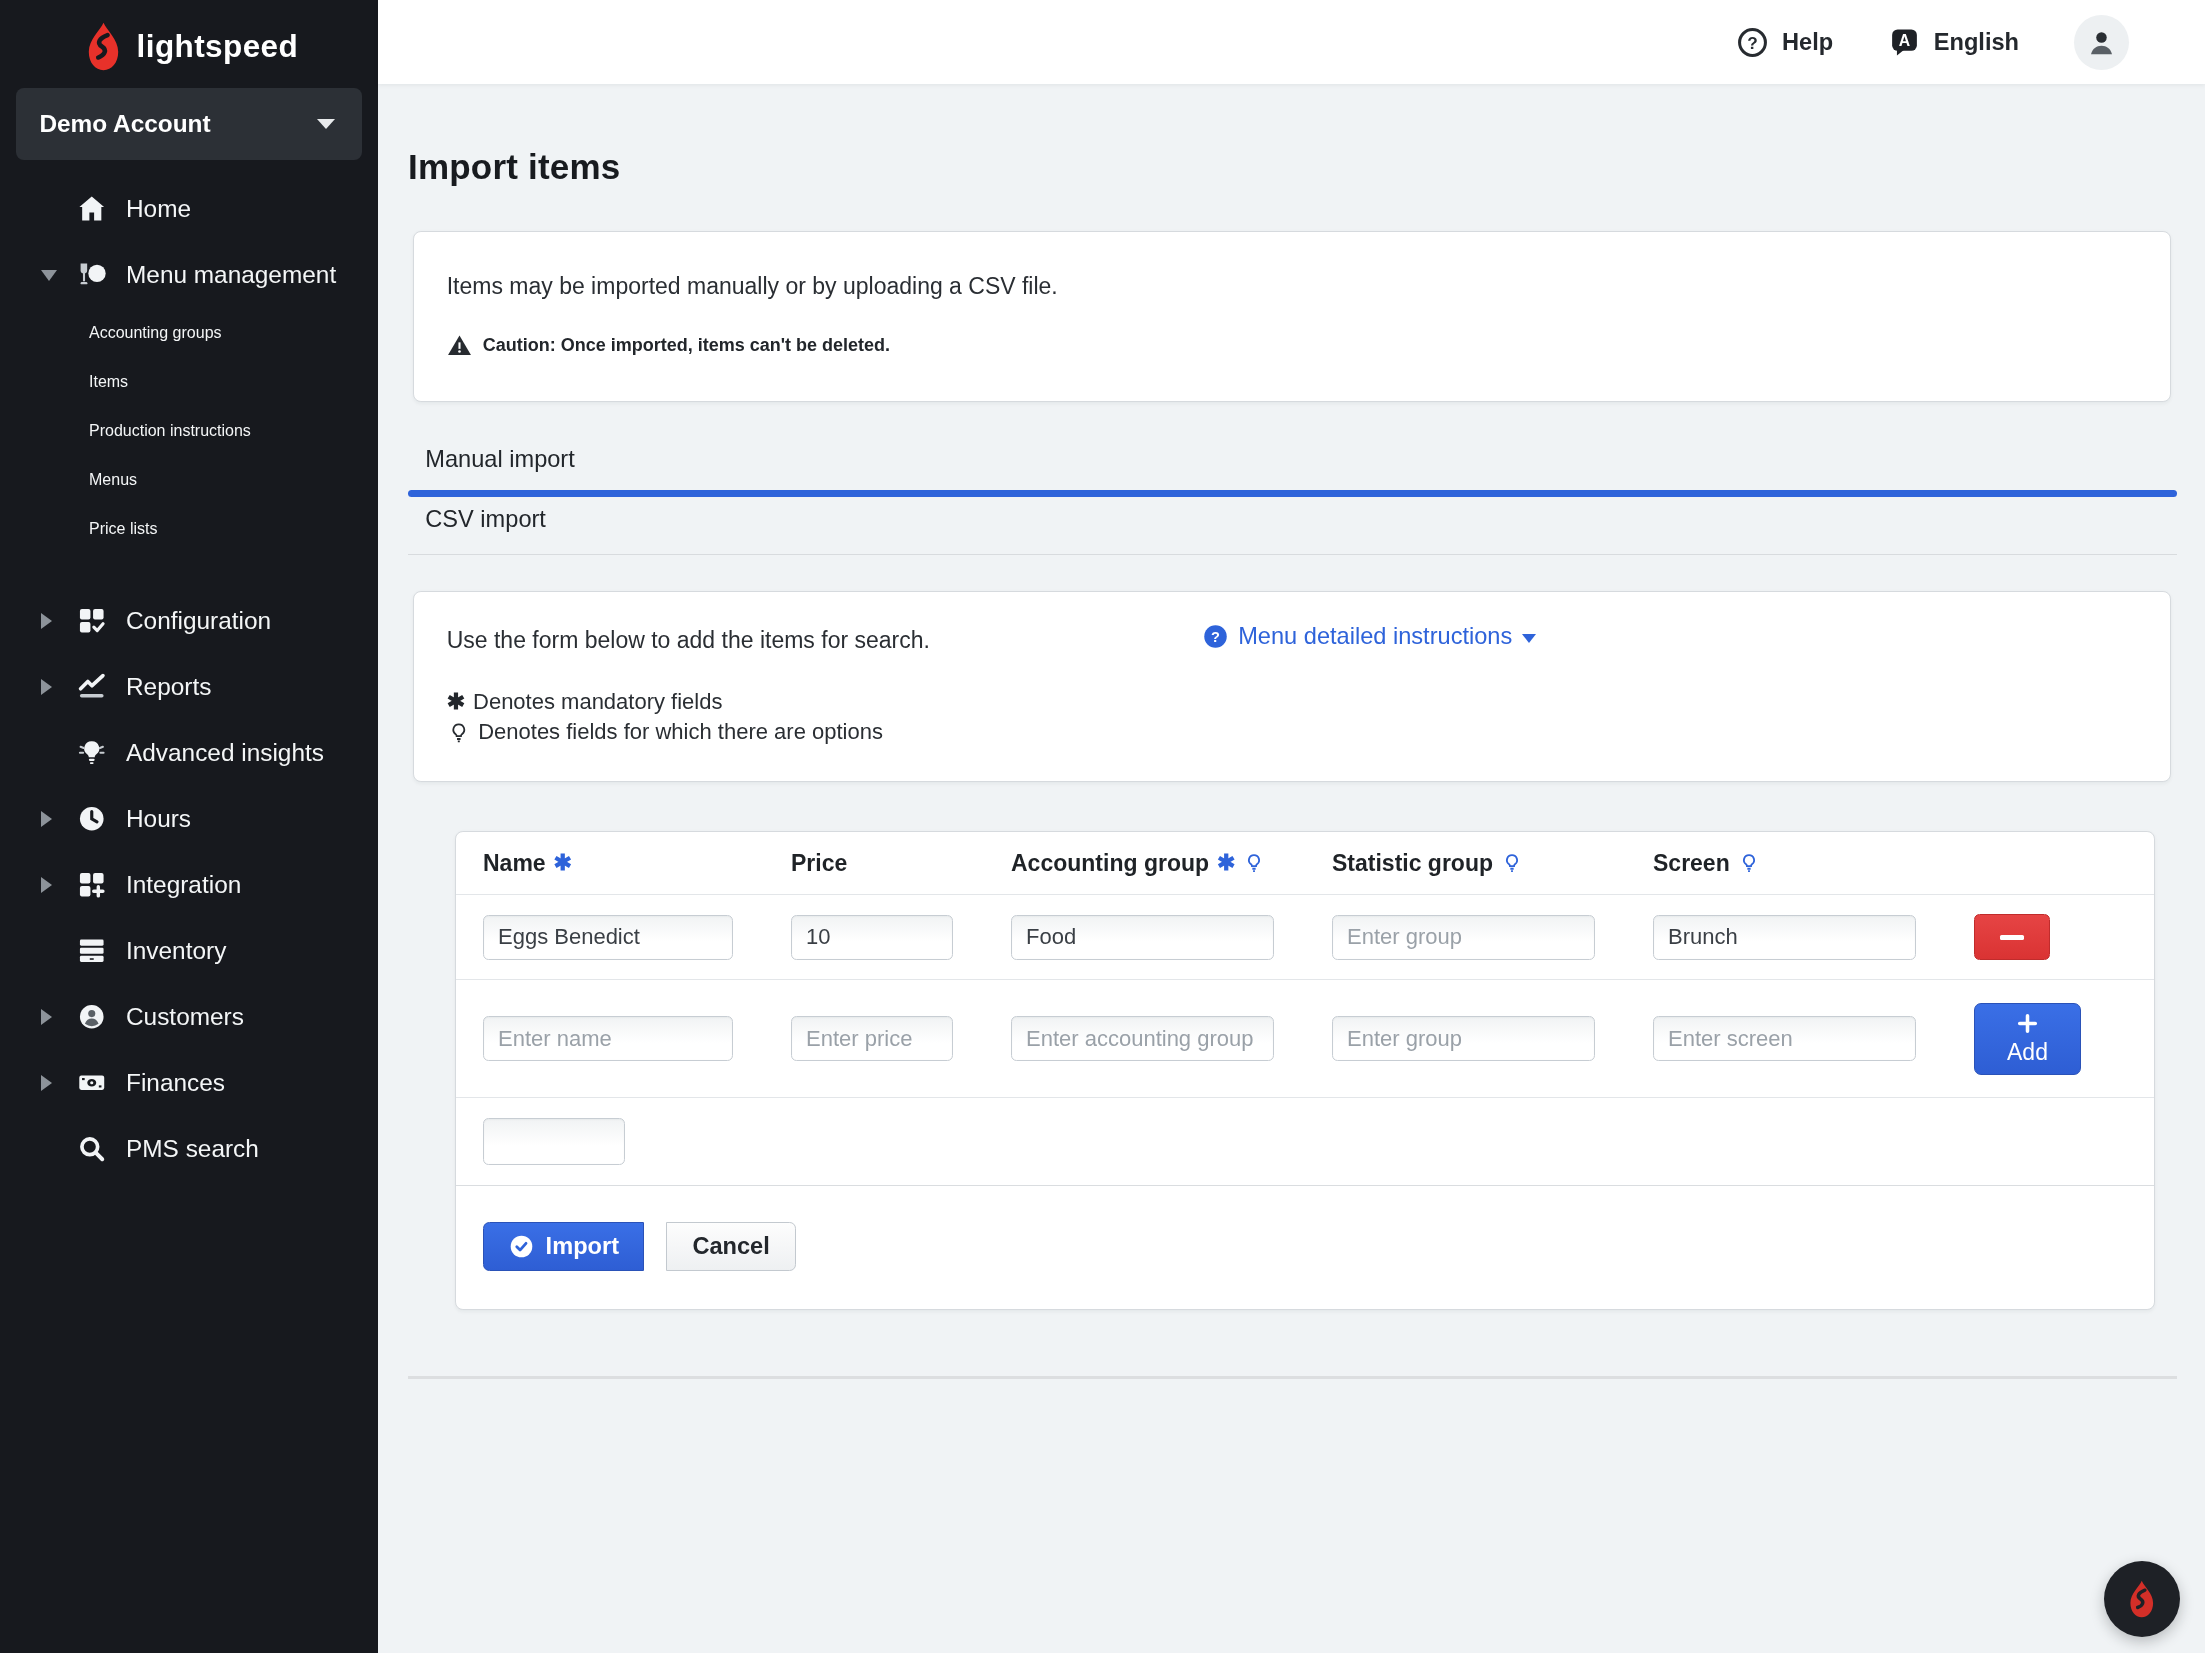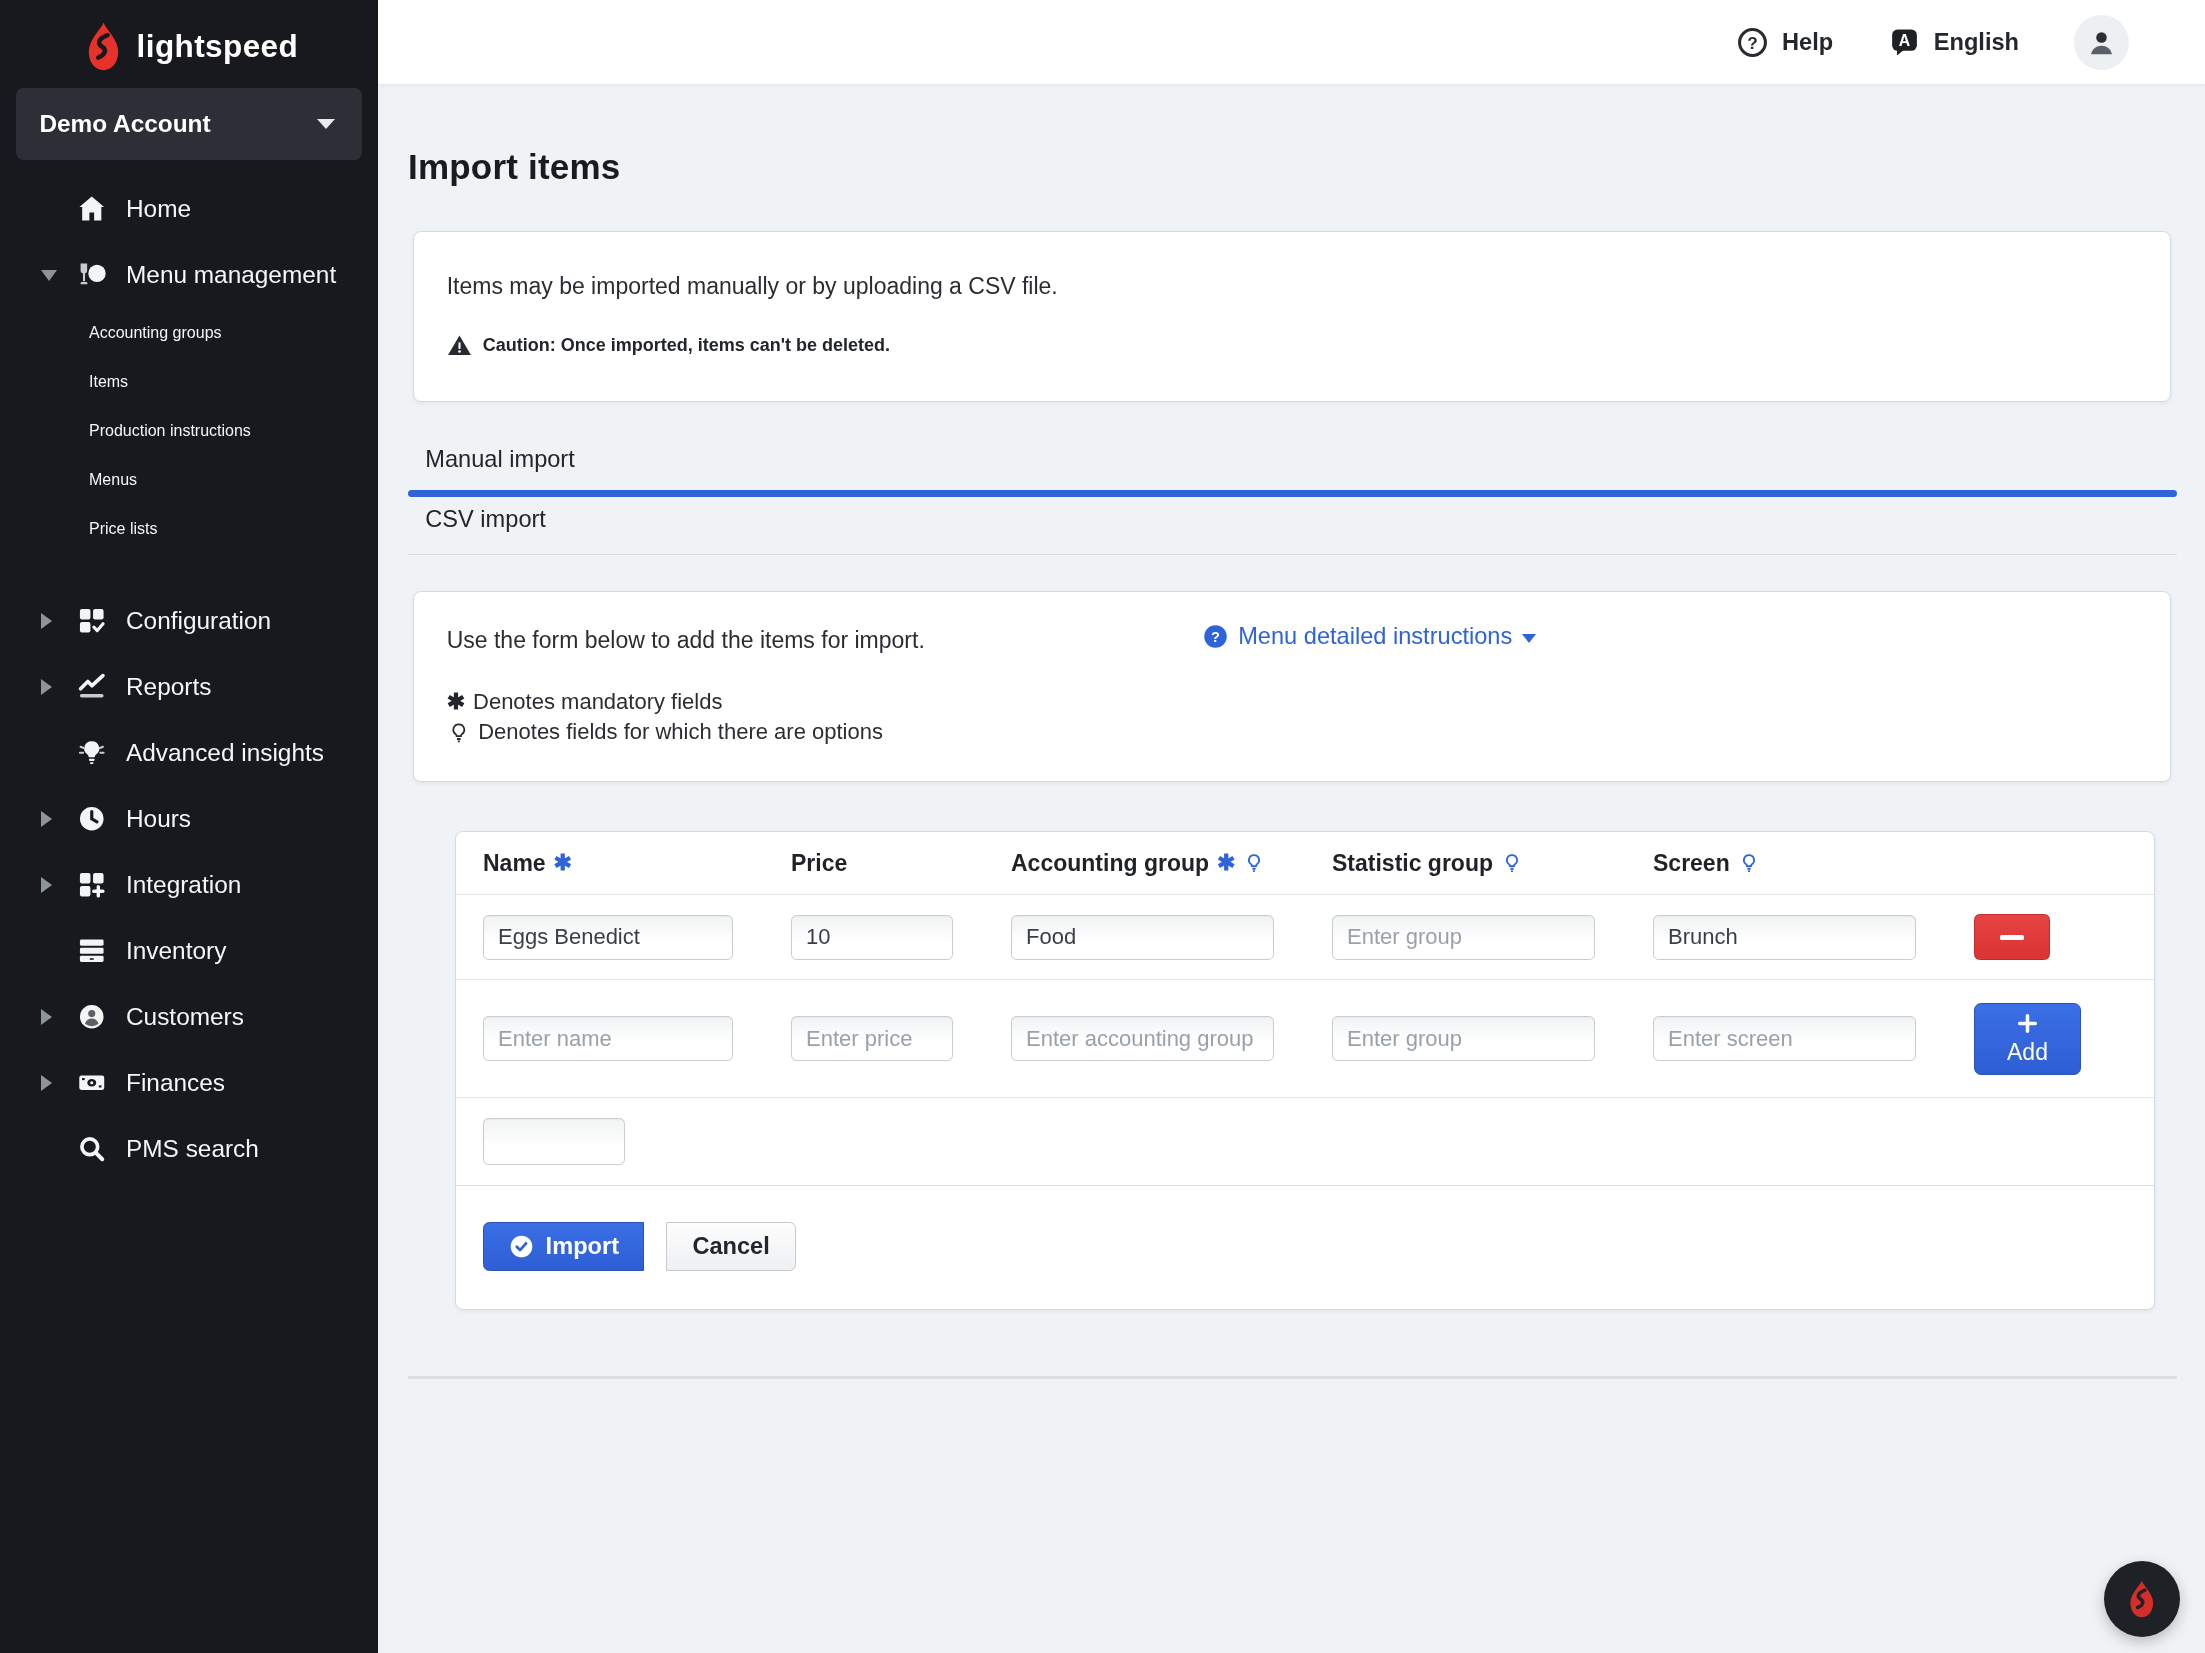--- a/index.html
+++ b/index.html
@@ -373,21 +373,21 @@
         <span class="caution-text">Caution: Once imported, items can't be deleted.</span>
       </div>
     </section>
 
     <div class="tabs">
       <div class="tab active">Manual import</div>
       <div class="tab">CSV import</div>
     </div>
 
     <section class="card instr-card">
-      <p class="instr-lead">Use the form below to add the items for import.</p>
+      <p class="instr-lead">Use the form below to add the items for search.</p>
       <a class="instr-link">
         <svg viewBox="0 0 24 24">
           <circle cx="12" cy="12" r="10" fill="#2e63da"></circle>
           <text x="12" y="16.8" text-anchor="middle" font-size="13" font-weight="bold" fill="#fff" font-family="Liberation Sans, sans-serif">?</text>
         </svg>
         <span class="instr-link-label">Menu detailed instructions</span>
         <span class="caret-dn-blue"></span>
       </a>
       <div class="legend">
         <div class="legend-row">

